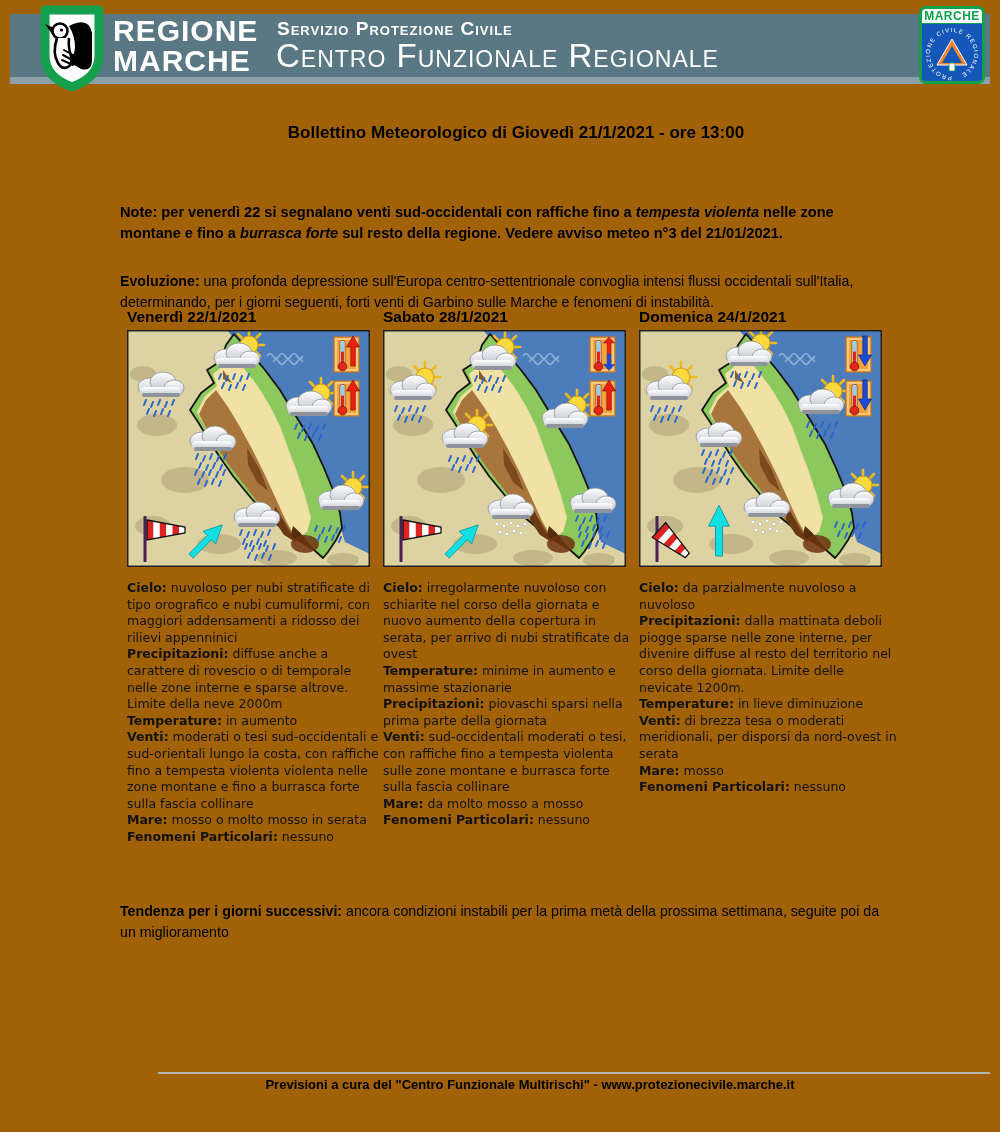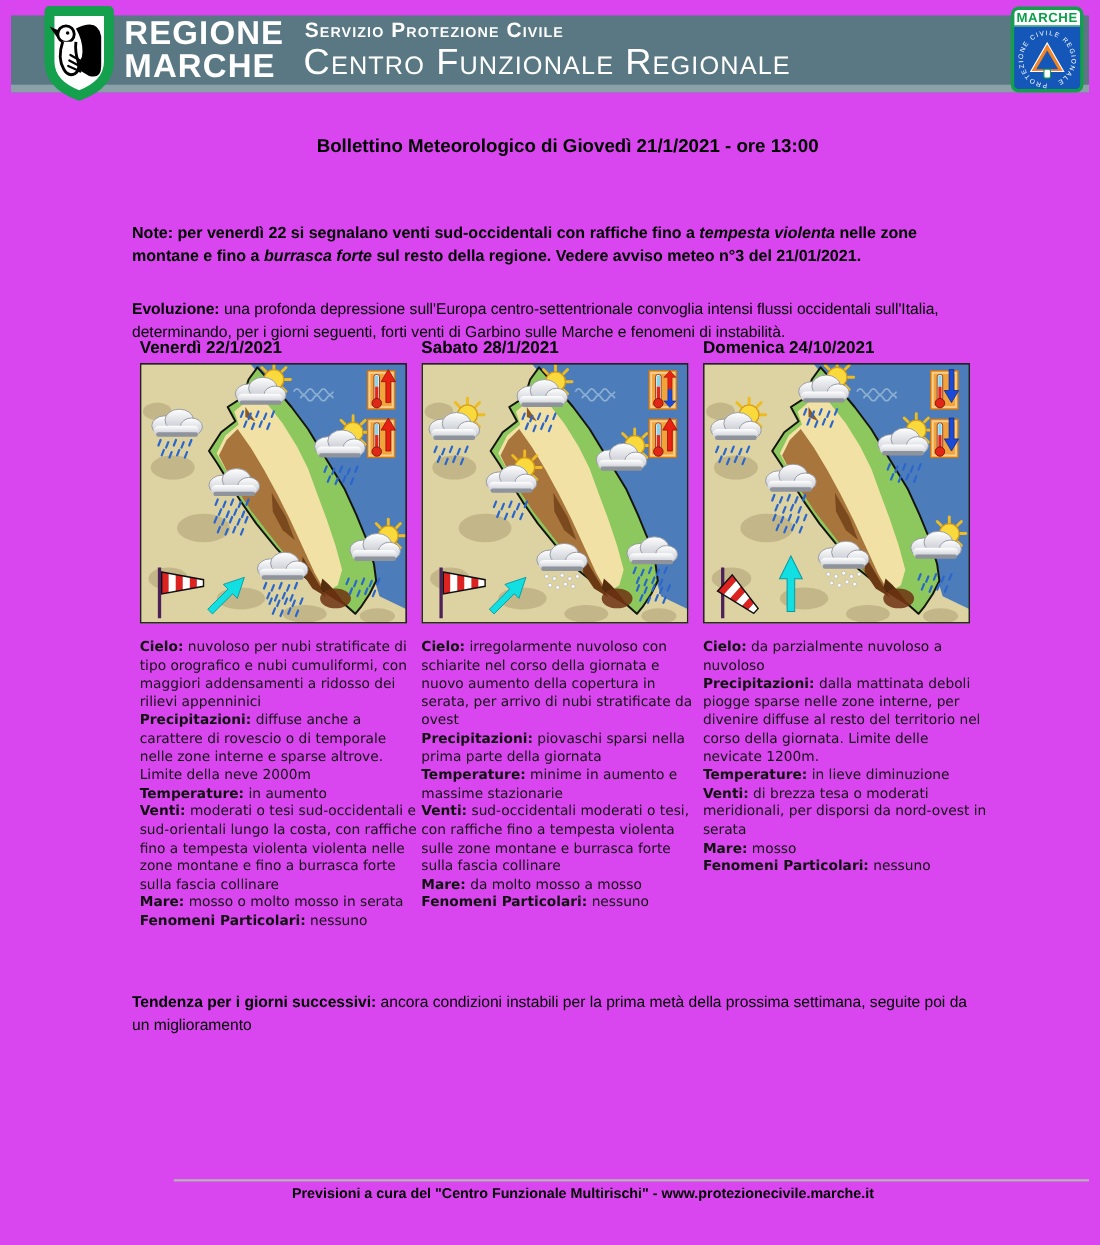--- a/index.html
+++ b/index.html
@@ -1,16 +1,16 @@
 <!DOCTYPE html>
 <html><head>
 <meta charset="utf-8">
 <style>
   html,body{margin:0;padding:0;background:#fff;}
-  .page{position:relative;width:1000px;height:1132px;background:#d946ef;overflow:hidden;
+  .page{position:relative;width:1000px;height:1132px;background:#a16207;overflow:hidden;
         font-family:"Liberation Sans",sans-serif;color:#000;}
 
   
   .band{position:absolute;left:10px;top:14px;width:980px;height:63px;background:#597884;
         border-bottom:7px solid #8aa1a9;}
   .logo-shield{position:absolute;left:38px;top:4px;}
   .agency-name{position:absolute;left:113px;top:16px;color:#fff;font-weight:bold;
         font-size:30px;line-height:30px;letter-spacing:1px;}
   .service-line{position:absolute;left:277px;top:18px;color:#fff;font-variant:small-caps;
         font-weight:bold;font-size:19px;letter-spacing:1px;white-space:nowrap;}
@@ -303,30 +303,30 @@
           <use href="#sym-arrow-up" x="19" y="-1"></use>
         </g>
         <use href="#sym-windsock" x="14" y="186"></use>
         <g transform="translate(64,226) rotate(45) scale(1)">
           <use href="#sym-windarrow"></use>
         </g>
         <use href="#sym-border"></use>
       </svg>
     <div class="details">
         <div><b>Cielo:</b> irregolarmente nuvoloso con schiarite nel corso della giornata e nuovo aumento della copertura in serata, per arrivo di nubi stratificate da ovest</div>
+        <div><b>Temperature:</b> minime in aumento e massime stazionarie</div>
         <div><b>Precipitazioni:</b> piovaschi sparsi nella prima parte della giornata</div>
-        <div><b>Temperature:</b> minime in aumento e massime stazionarie</div>
         <div><b>Venti:</b> sud-occidentali moderati o tesi, con raffiche fino a tempesta violenta sulle zone montane e burrasca forte sulla fascia collinare</div>
         <div><b>Mare:</b> da molto mosso a mosso</div>
         <div><b>Fenomeni Particolari:</b> nessuno</div>
       </div>
   </section>
 
   <section class="col" style="left:639px">
-    <h2 class="day-label">Domenica 24/10/2021</h2>
+    <h2 class="day-label">Domenica 24/1/2021</h2>
     <svg class="map" viewBox="0 0 243 237">
         <use href="#sym-basemap"></use>
         <use href="#sym-waves" x="140" y="22"></use>
         <use href="#sym-suncloud" x="86" y="6"></use>
         <use href="#sym-rain" x="92" y="42"></use>
         <use href="#sym-suncloud" x="6" y="40"></use>
         <use href="#sym-rain" x="12" y="76"></use>
         <use href="#sym-raincloud" x="56" y="92"></use>
         <use href="#sym-rain" x="64" y="138"></use>
         <use href="#sym-suncloud" x="158" y="54"></use>

